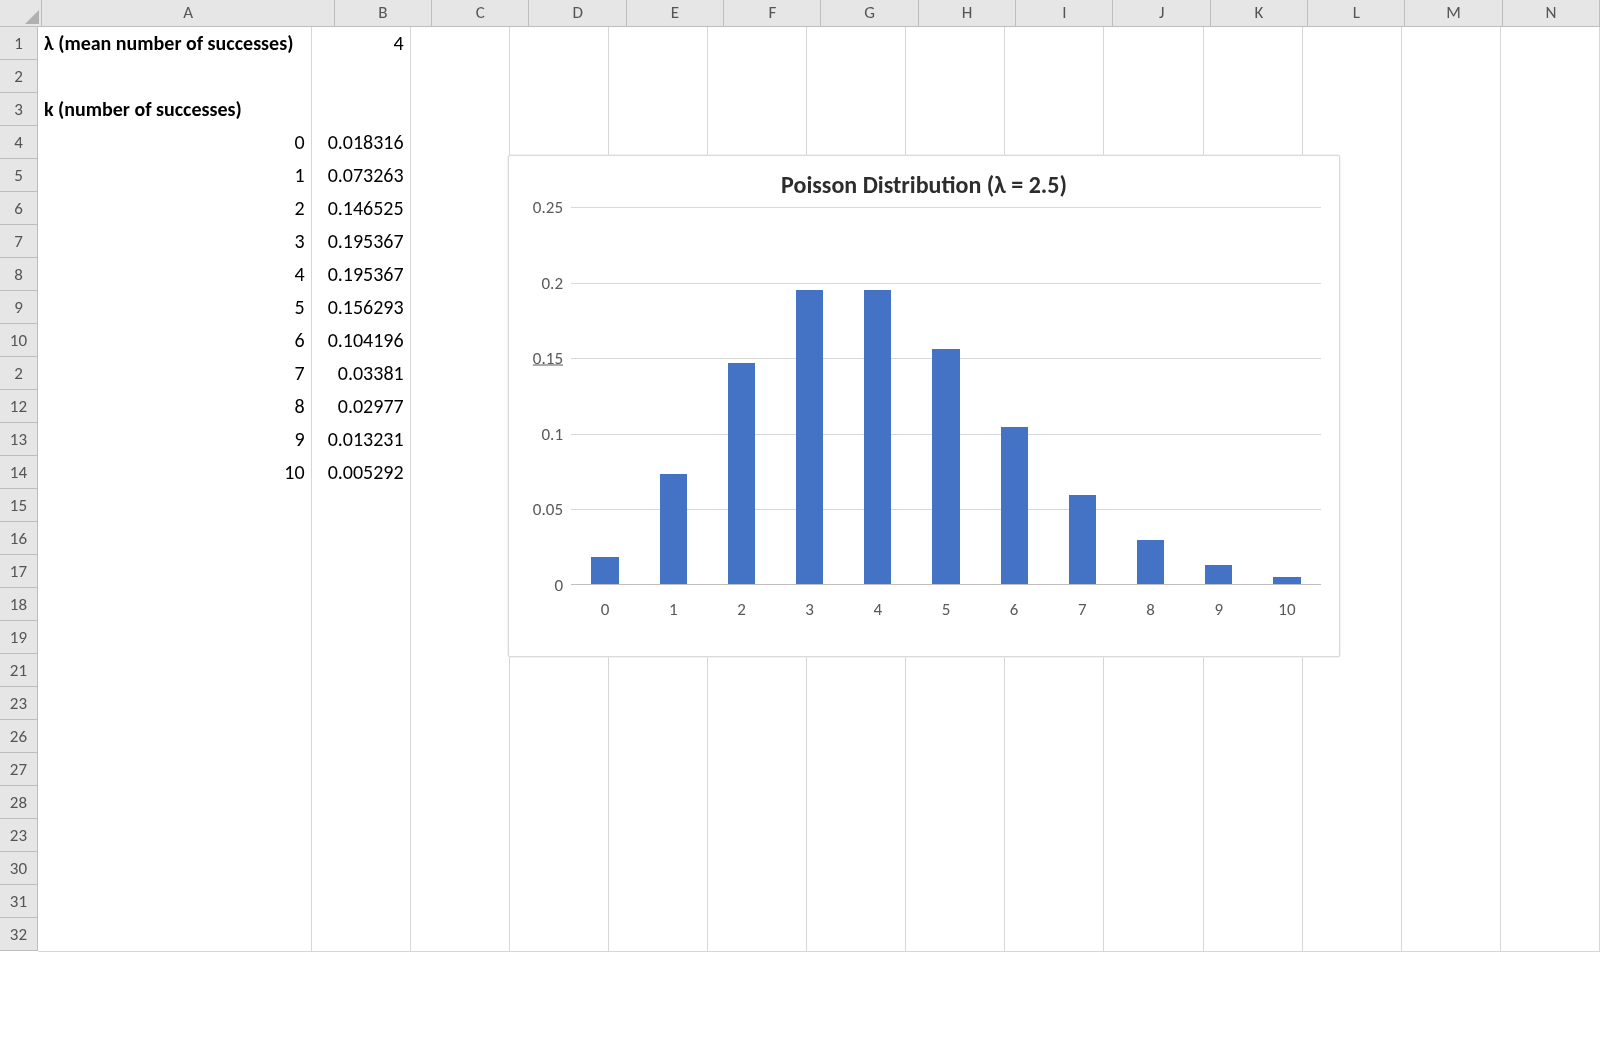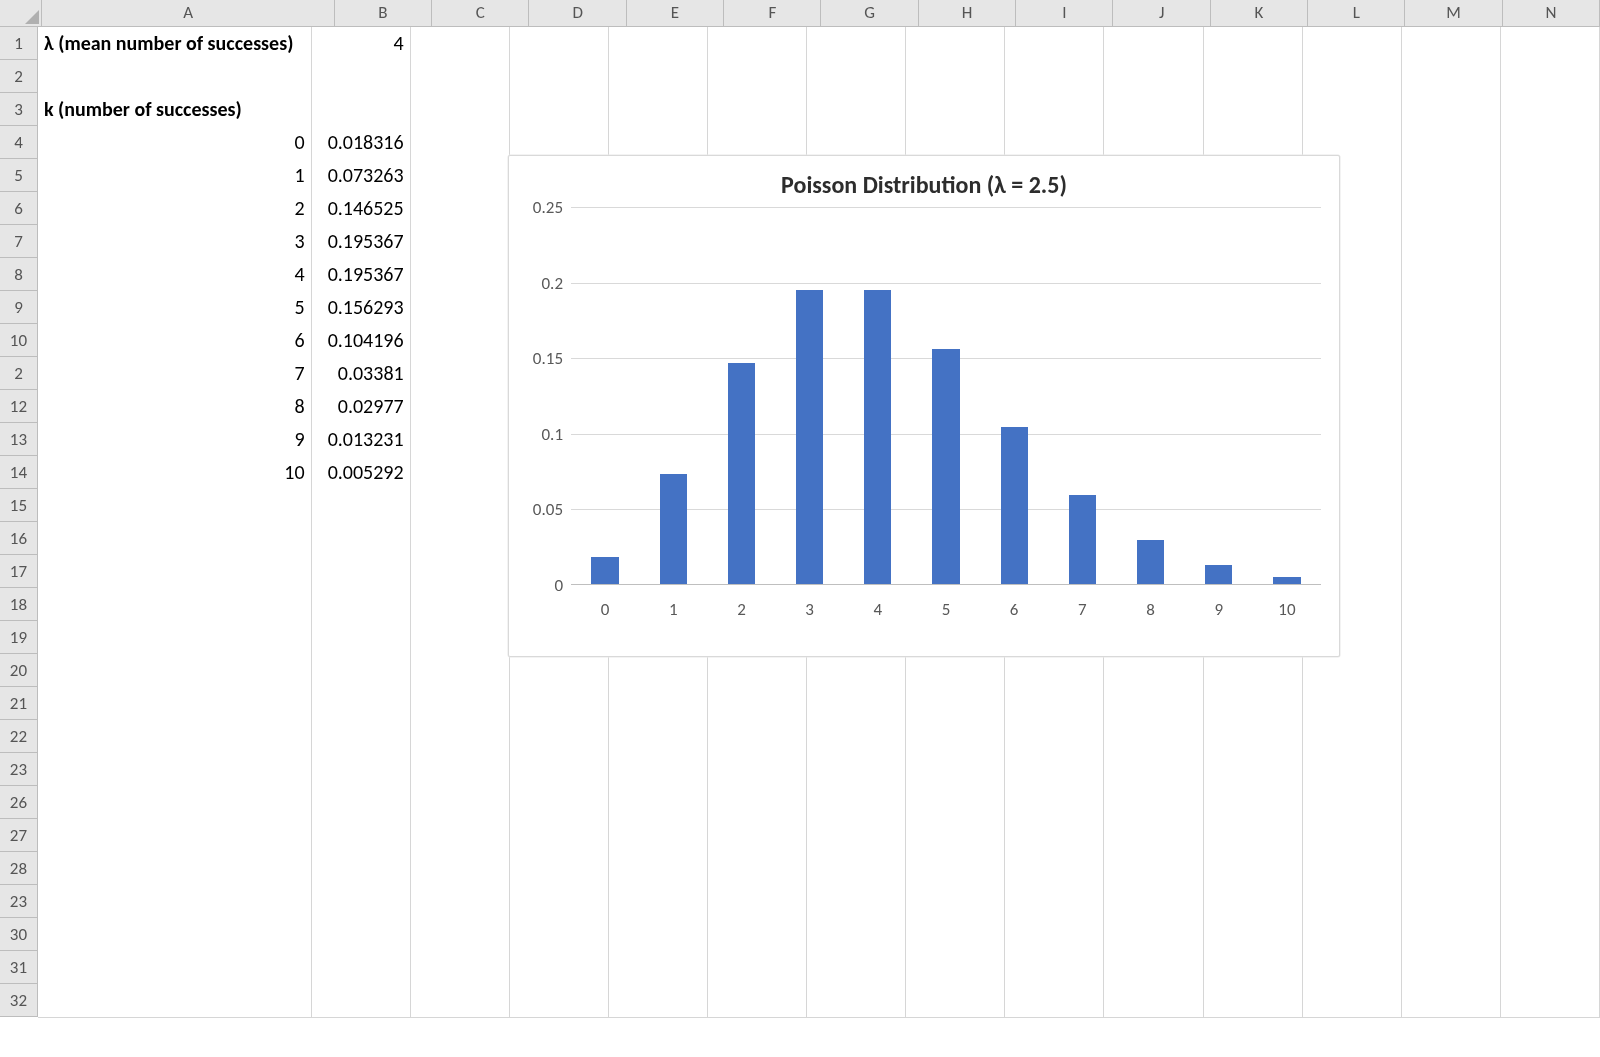--- a/index.html
+++ b/index.html
@@ -504,55 +504,21 @@
         <div class="cell" style="width: 112px;"></div>
         <div class="cell" style="width: 112px;"></div>
         <div class="cell" style="width: 112px;"></div>
         <div class="cell" style="width: 112px;"></div>
         <div class="cell" style="width: 112px;"></div>
         <div class="cell" style="width: 112px;"></div>
         <div class="cell" style="width: 112px;"></div>
         <div class="cell" style="width: 112px;"></div>
       </div>
       <div class="row">
-        <div class="row-h">20</div>
-        <div class="cell" style="width: 339px;"></div>
-        <div class="cell" style="width: 112px;"></div>
-        <div class="cell" style="width: 112px;"></div>
-        <div class="cell" style="width: 112px;"></div>
-        <div class="cell" style="width: 112px;"></div>
-        <div class="cell" style="width: 112px;"></div>
-        <div class="cell" style="width: 112px;"></div>
-        <div class="cell" style="width: 112px;"></div>
-        <div class="cell" style="width: 112px;"></div>
-        <div class="cell" style="width: 112px;"></div>
-        <div class="cell" style="width: 112px;"></div>
-        <div class="cell" style="width: 112px;"></div>
-        <div class="cell" style="width: 112px;"></div>
-        <div class="cell" style="width: 112px;"></div>
-      </div>
-      <div class="row">
         <div class="row-h">21</div>
-        <div class="cell" style="width: 339px;"></div>
-        <div class="cell" style="width: 112px;"></div>
-        <div class="cell" style="width: 112px;"></div>
-        <div class="cell" style="width: 112px;"></div>
-        <div class="cell" style="width: 112px;"></div>
-        <div class="cell" style="width: 112px;"></div>
-        <div class="cell" style="width: 112px;"></div>
-        <div class="cell" style="width: 112px;"></div>
-        <div class="cell" style="width: 112px;"></div>
-        <div class="cell" style="width: 112px;"></div>
-        <div class="cell" style="width: 112px;"></div>
-        <div class="cell" style="width: 112px;"></div>
-        <div class="cell" style="width: 112px;"></div>
-        <div class="cell" style="width: 112px;"></div>
-      </div>
-      <div class="row">
-        <div class="row-h">22</div>
         <div class="cell" style="width: 339px;"></div>
         <div class="cell" style="width: 112px;"></div>
         <div class="cell" style="width: 112px;"></div>
         <div class="cell" style="width: 112px;"></div>
         <div class="cell" style="width: 112px;"></div>
         <div class="cell" style="width: 112px;"></div>
         <div class="cell" style="width: 112px;"></div>
         <div class="cell" style="width: 112px;"></div>
         <div class="cell" style="width: 112px;"></div>
         <div class="cell" style="width: 112px;"></div>
@@ -699,21 +665,21 @@
       </div>
     </div>
 
   <div class="chart">
     <div class="chart-title">Poisson Distribution (λ = 2.5)</div>
     <div class="plot-wrap">
       <div class="y-axis" id="y-axis">
           <div class="y-tick" style="top: 378px;">0</div>
           <div class="y-tick" style="top: 302.4px;">0.05</div>
           <div class="y-tick" style="top: 226.8px;">0.1</div>
-          <div class="y-tick" style="top: 151.2px;">0.15</div>
+          <div class="y-tick" style="top: 151.2px; text-decoration: underline;">0.15</div>
           <div class="y-tick" style="top: 75.6px;">0.2</div>
           <div class="y-tick" style="top: 0px;">0.25</div>
         </div>
       <div id="gridlines">
           <div class="grid-line" style="top: 302.4px;"></div>
           <div class="grid-line" style="top: 226.8px;"></div>
           <div class="grid-line" style="top: 151.2px;"></div>
           <div class="grid-line" style="top: 75.6px;"></div>
           <div class="grid-line" style="top: 0px;"></div>
         </div>

